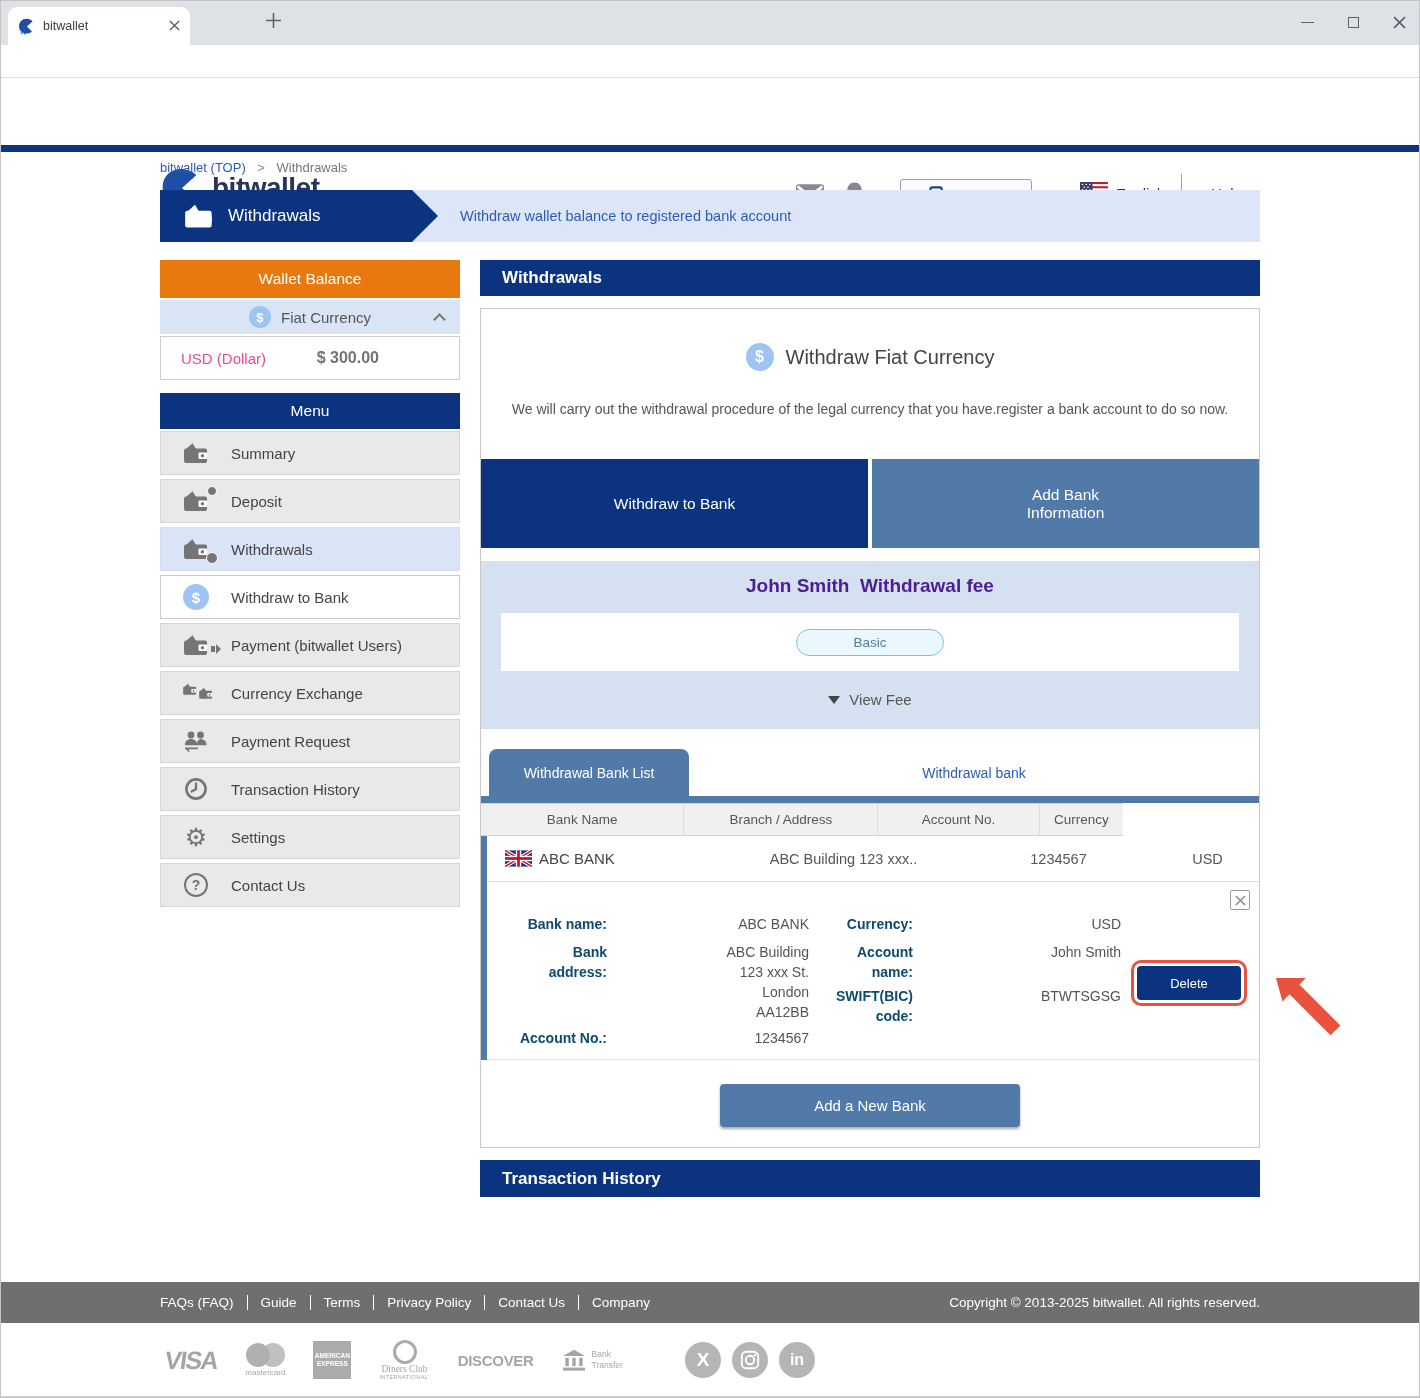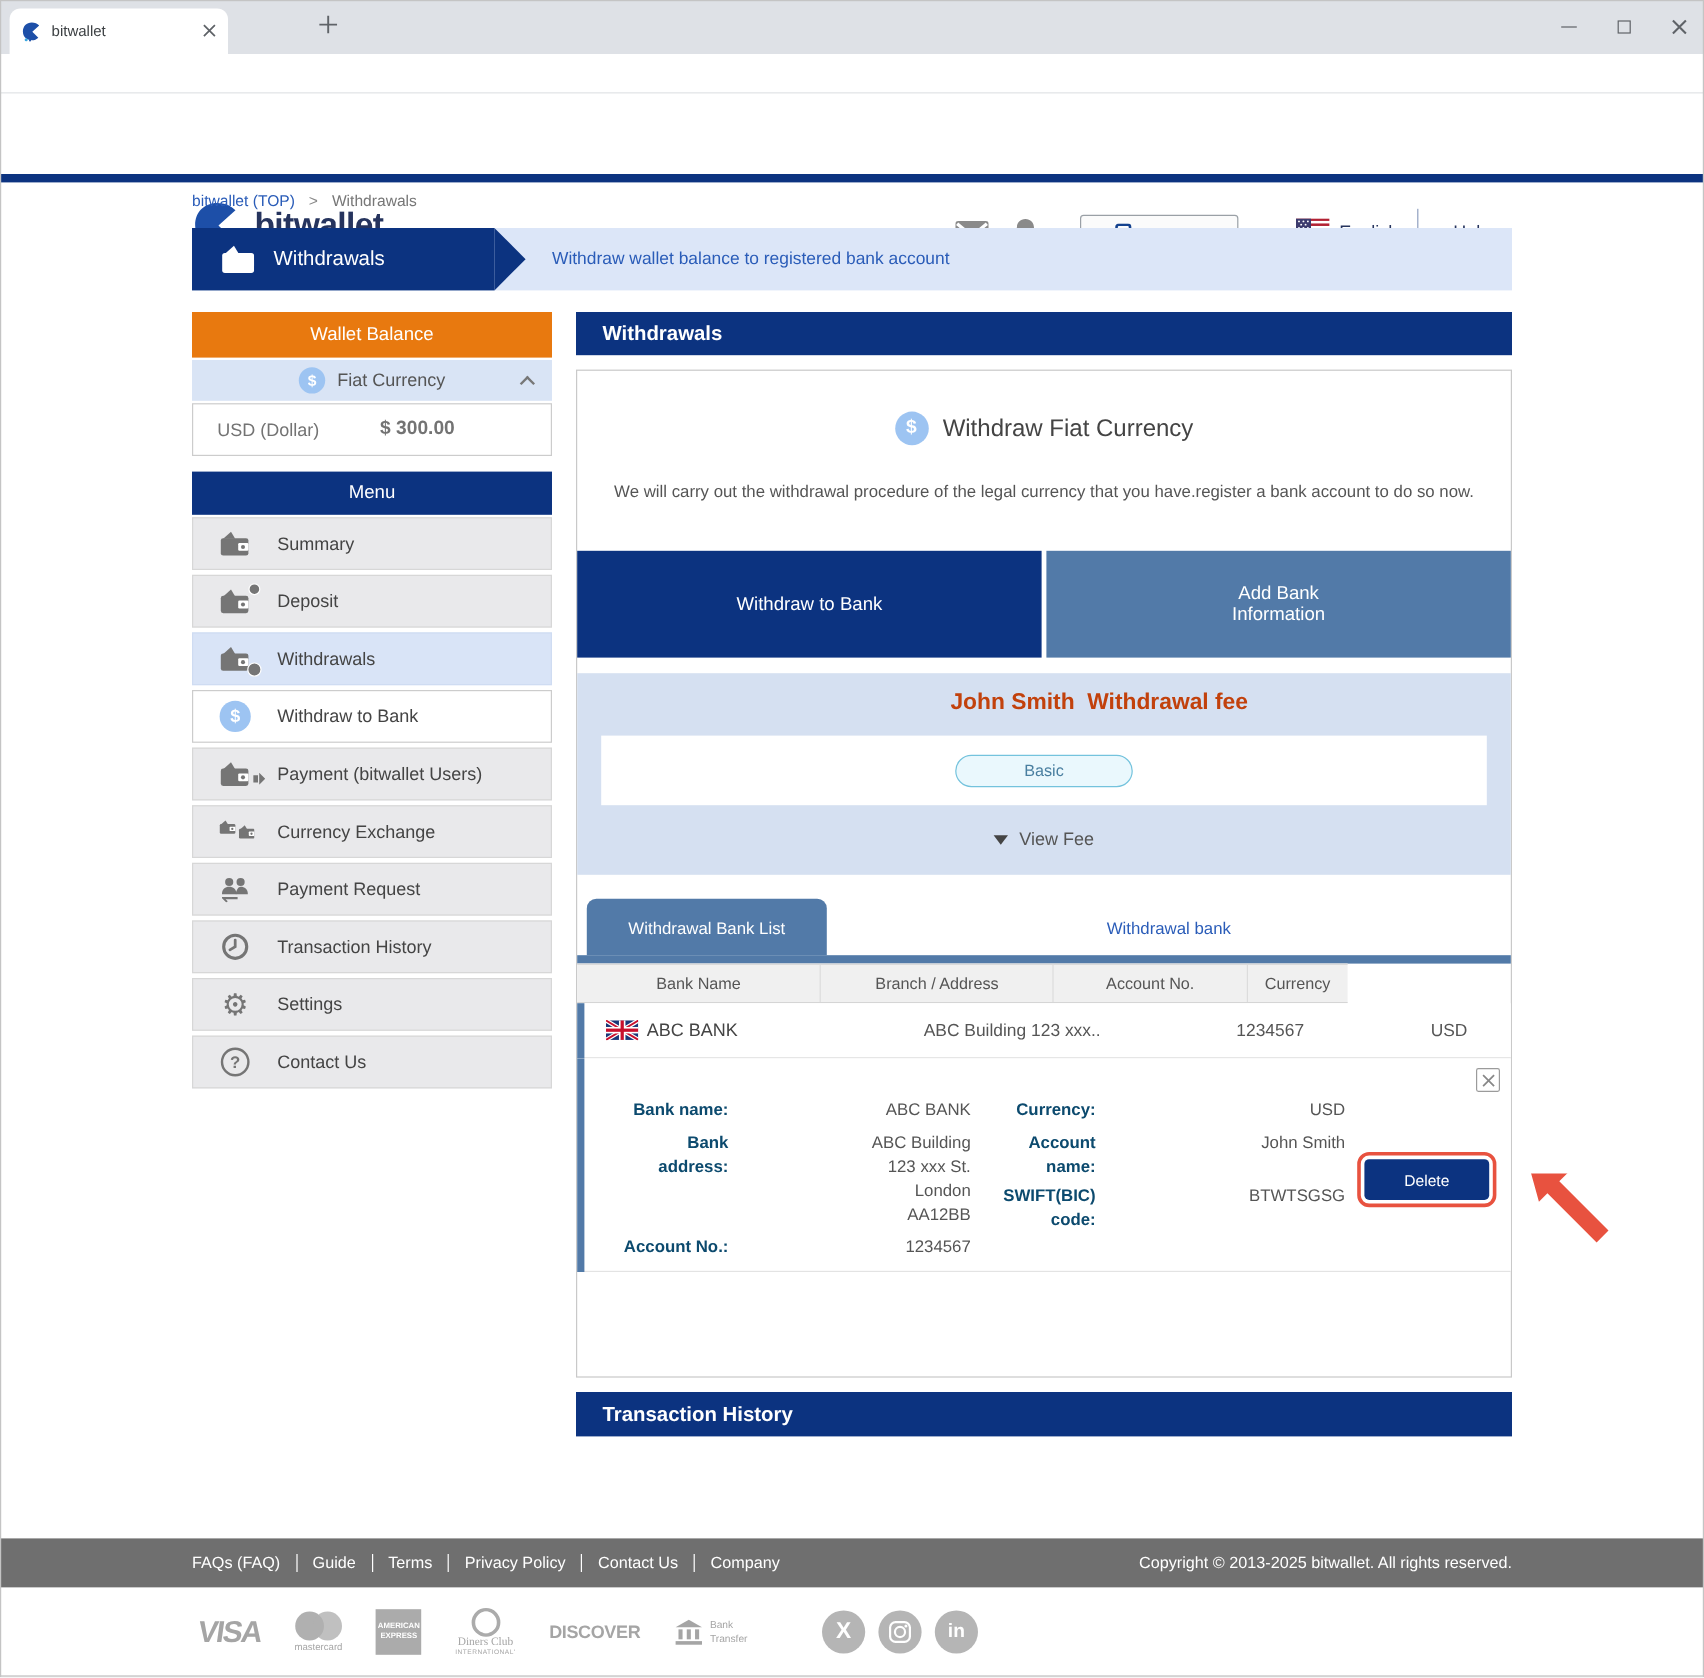--- a/index.html
+++ b/index.html
@@ -60,21 +60,21 @@
   
   .sb { position:absolute; left:160px; width:300px; }
   .wb-header { top:260px; height:38px; background:#e8790f; color:#fff; font-size:15.5px;
                display:flex; align-items:center; justify-content:center; }
   .fiat-row { top:300px; height:34px; background:#d9e4f5; display:flex; align-items:center;
               justify-content:center; gap:10px; font-size:15px; color:#555; cursor:pointer; }
   .chev-up { position:absolute; right:16px; width:9px; height:9px; border-top:2px solid #777;
              border-right:2px solid #777; transform:rotate(-45deg); top:15px; }
   .usd-row { top:336px; height:44px; background:#fff; border:1px solid #ccc; display:flex;
              align-items:center; justify-content:space-between; padding:0 80px 0 20px; }
-  .usd-cur { font-size:15px; color:#737373; }
+  .usd-cur { font-size:15px; color:#ec4899; }
   .usd-amt { font-size:16px; font-weight:bold; color:#737373; }
   .menu-header { top:393px; height:36px; background:#0c3380; color:#fff; font-size:15.5px;
                  display:flex; align-items:center; justify-content:center; }
   .mi { position:absolute; left:160px; width:300px; height:44px; background:#e9e9eb;
         border:1px solid #d7d7d7; display:flex; align-items:center; cursor:pointer; }
   .mi .ic { width:34px; display:flex; justify-content:center; margin-left:18px; color:#757575; }
   .mi .lbl { font-size:15px; color:#444; margin-left:18px; }
   .mi.sel { background:#d9e4f7; border-color:#cfdcf2; }
   .mi.white { background:#fff; border-color:#ccc; }
   .dollar-circle { border-radius:50%; background:#9dc4f2; color:#fff; font-weight:bold;
@@ -90,21 +90,21 @@
   .fiat-head { position:absolute; left:0; top:34px; width:778px; display:flex; align-items:center;
                justify-content:center; gap:12px; font-size:20px; color:#444; }
   .fiat-desc { position:absolute; left:20px; top:90px; width:738px; text-align:center;
                font-size:14px; color:#555; line-height:1.45; }
   .big-tab { position:absolute; top:150px; height:89px; display:flex; align-items:center;
              justify-content:center; color:#fff; font-size:15.5px; text-align:center; cursor:pointer; }
   .tab-withdraw { left:0; width:387px; background:#0c3380; }
   .tab-addbank { left:391px; width:387px; background:#527aa8; }
   .fee { position:absolute; left:0; top:252px; width:778px; height:168px; background:#d5e0f1; }
   .fee-title { position:absolute; top:14px; width:100%; text-align:center; font-size:19px;
-               font-weight:bold; color:#c2410c; white-space:pre;margin-left:46px; }
+               font-weight:bold; color:#4c1d95; white-space:pre; }
   .fee-box { position:absolute; left:20px; top:52px; width:738px; height:58px; background:#fff;
              display:flex; align-items:center; justify-content:center; }
   .pill { width:148px; height:27px; border-radius:14px; background:#eaf8fd; border:1px solid #74c3dd;
           color:#4a7fa0; font-size:13.5px; display:flex; align-items:center; justify-content:center;
           cursor:pointer; }
   .viewfee { position:absolute; top:130px; width:100%; display:flex; align-items:center;
              justify-content:center; gap:9px; font-size:15px; color:#555; cursor:pointer; }
   .tri-down { width:0; height:0; border-left:6px solid transparent; border-right:6px solid transparent;
               border-top:8px solid #444; }
   .bltab { position:absolute; left:8px; top:440px; width:200px; height:47px; background:#527aa8;
@@ -540,20 +540,21 @@
 name:</div>
       <div class="dv val-r" style="top:60px">John Smith</div>
       <div class="dl lab-r" style="top:104px">SWIFT(BIC)
 code:</div>
       <div class="dv val-r" style="top:104px">BTWTSGSG</div>
       <div class="delete-wrap">
         <div class="delete-btn">Delete</div>
       </div>
     </div>
 
+    <div class="addbank-btn">Add a New Bank</div>
   </div>
 
   <svg class="red-arrow" width="90" height="72">
       <use href="#redarrow"></use>
     </svg>
 
   <div class="history-bar">Transaction History</div>
 
   <div class="footer-bar">
     <div class="flinks">

